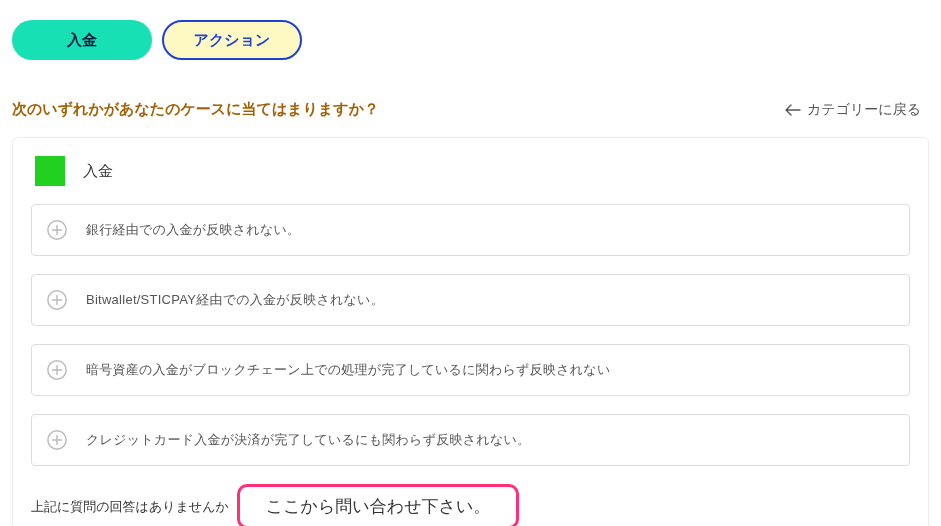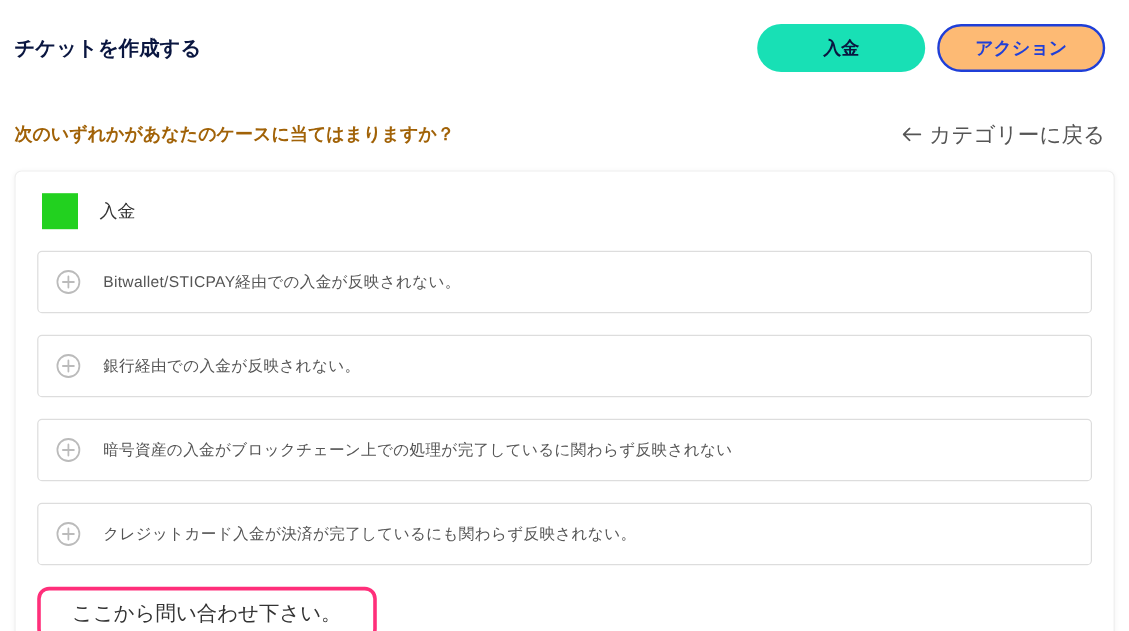--- a/index.html
+++ b/index.html
@@ -37,41 +37,41 @@
     align-items: center;
     justify-content: center;
     cursor: pointer;
   }
   .btn-primary {
     background: #18e0b5;
     color: #0a1640;
     border: none;
   }
   .btn-outline {
-    background: #fdba74;
+    background: #fef9c3;
     color: #1f3fd8;
     border: 2px solid #1f3fd8;
   }
   .sub-row {
     display: flex;
     justify-content: space-between;
     align-items: center;
     padding: 30px 20px 18px 12px;
   }
   .question {
     font-size: 15px;
     font-weight: 700;
     color: #a16207;
   }
   .back-link {
     display: inline-flex;
     align-items: center;
     gap: 6px;
     color: #555;
-    font-size: 18px;
+    font-size: 14px;
     cursor: pointer;
     text-align: right;
   }
   .back-link svg { display: block; }
   .card {
     margin: 0 12px;
     border: 1px solid #eee;
     border-radius: 6px;
     box-shadow: 0 1px 4px rgba(0,0,0,0.05);
     padding: 18px 18px 20px 18px;
@@ -129,21 +129,20 @@
     color: #333;
     display: inline-flex;
     align-items: center;
     cursor: pointer;
   }
 </style>
 </head>
 <body>
 
 <div class="header">
-  <div class="title">チケットを作成する</div>
   <div class="header-buttons">
     <button class="btn btn-primary">入金</button>
     <button class="btn btn-outline">アクション</button>
   </div>
 </div>
 
 <div class="sub-row">
   <div class="question">次のいずれかがあなたのケースに当てはまりますか？</div>
   <div class="back-link">
     <span>
@@ -162,50 +161,51 @@
     <div class="category-label">入金</div>
   </div>
 
   <div class="faq-item">
     <span class="plus-icon">
       <svg viewBox="0 0 24 24" width="22" height="22" fill="none">
         <circle cx="12" cy="12" r="10" stroke="currentColor" stroke-width="1.6"></circle>
         <path d="M12 7v10M7 12h10" stroke="currentColor" stroke-width="1.6" stroke-linecap="round"></path>
       </svg>
     </span>
+    <span class="faq-text">銀行経由での入金が反映されない。</span>
+  </div>
+
+  <div class="faq-item">
+    <span class="plus-icon">
+      <svg viewBox="0 0 24 24" width="22" height="22" fill="none">
+        <circle cx="12" cy="12" r="10" stroke="currentColor" stroke-width="1.6"></circle>
+        <path d="M12 7v10M7 12h10" stroke="currentColor" stroke-width="1.6" stroke-linecap="round"></path>
+      </svg>
+    </span>
     <span class="faq-text">Bitwallet/STICPAY経由での入金が反映されない。</span>
   </div>
 
   <div class="faq-item">
     <span class="plus-icon">
       <svg viewBox="0 0 24 24" width="22" height="22" fill="none">
         <circle cx="12" cy="12" r="10" stroke="currentColor" stroke-width="1.6"></circle>
         <path d="M12 7v10M7 12h10" stroke="currentColor" stroke-width="1.6" stroke-linecap="round"></path>
       </svg>
     </span>
-    <span class="faq-text">銀行経由での入金が反映されない。</span>
-  </div>
-
-  <div class="faq-item">
-    <span class="plus-icon">
-      <svg viewBox="0 0 24 24" width="22" height="22" fill="none">
-        <circle cx="12" cy="12" r="10" stroke="currentColor" stroke-width="1.6"></circle>
-        <path d="M12 7v10M7 12h10" stroke="currentColor" stroke-width="1.6" stroke-linecap="round"></path>
-      </svg>
-    </span>
     <span class="faq-text">暗号資産の入金がブロックチェーン上での処理が完了しているに関わらず反映されない</span>
   </div>
 
   <div class="faq-item">
     <span class="plus-icon">
       <svg viewBox="0 0 24 24" width="22" height="22" fill="none">
         <circle cx="12" cy="12" r="10" stroke="currentColor" stroke-width="1.6"></circle>
         <path d="M12 7v10M7 12h10" stroke="currentColor" stroke-width="1.6" stroke-linecap="round"></path>
       </svg>
     </span>
     <span class="faq-text">クレジットカード入金が決済が完了しているにも関わらず反映されない。</span>
   </div>
 
   <div class="footer-line">
+    <span>上記に質問の回答はありませんか</span>
     <span class="contact-box">ここから問い合わせ下さい。</span>
   </div>
 
 </div>
 
 </body></html>

